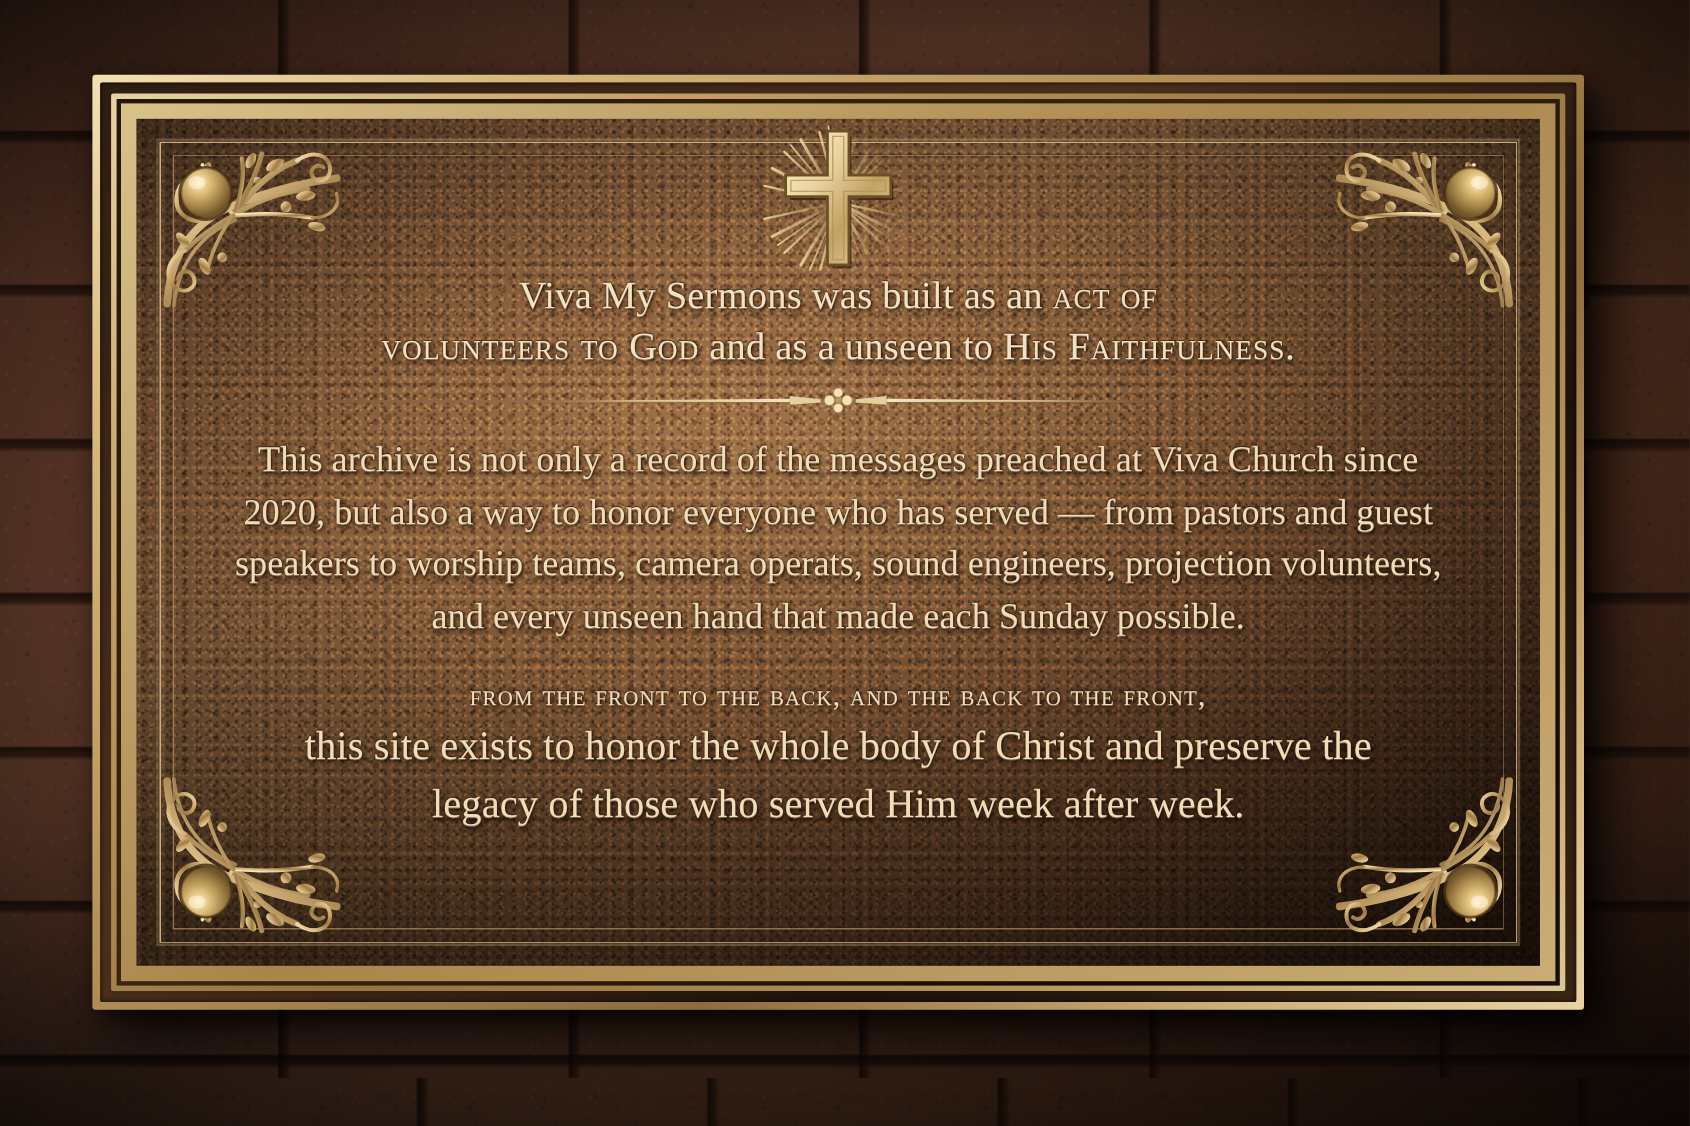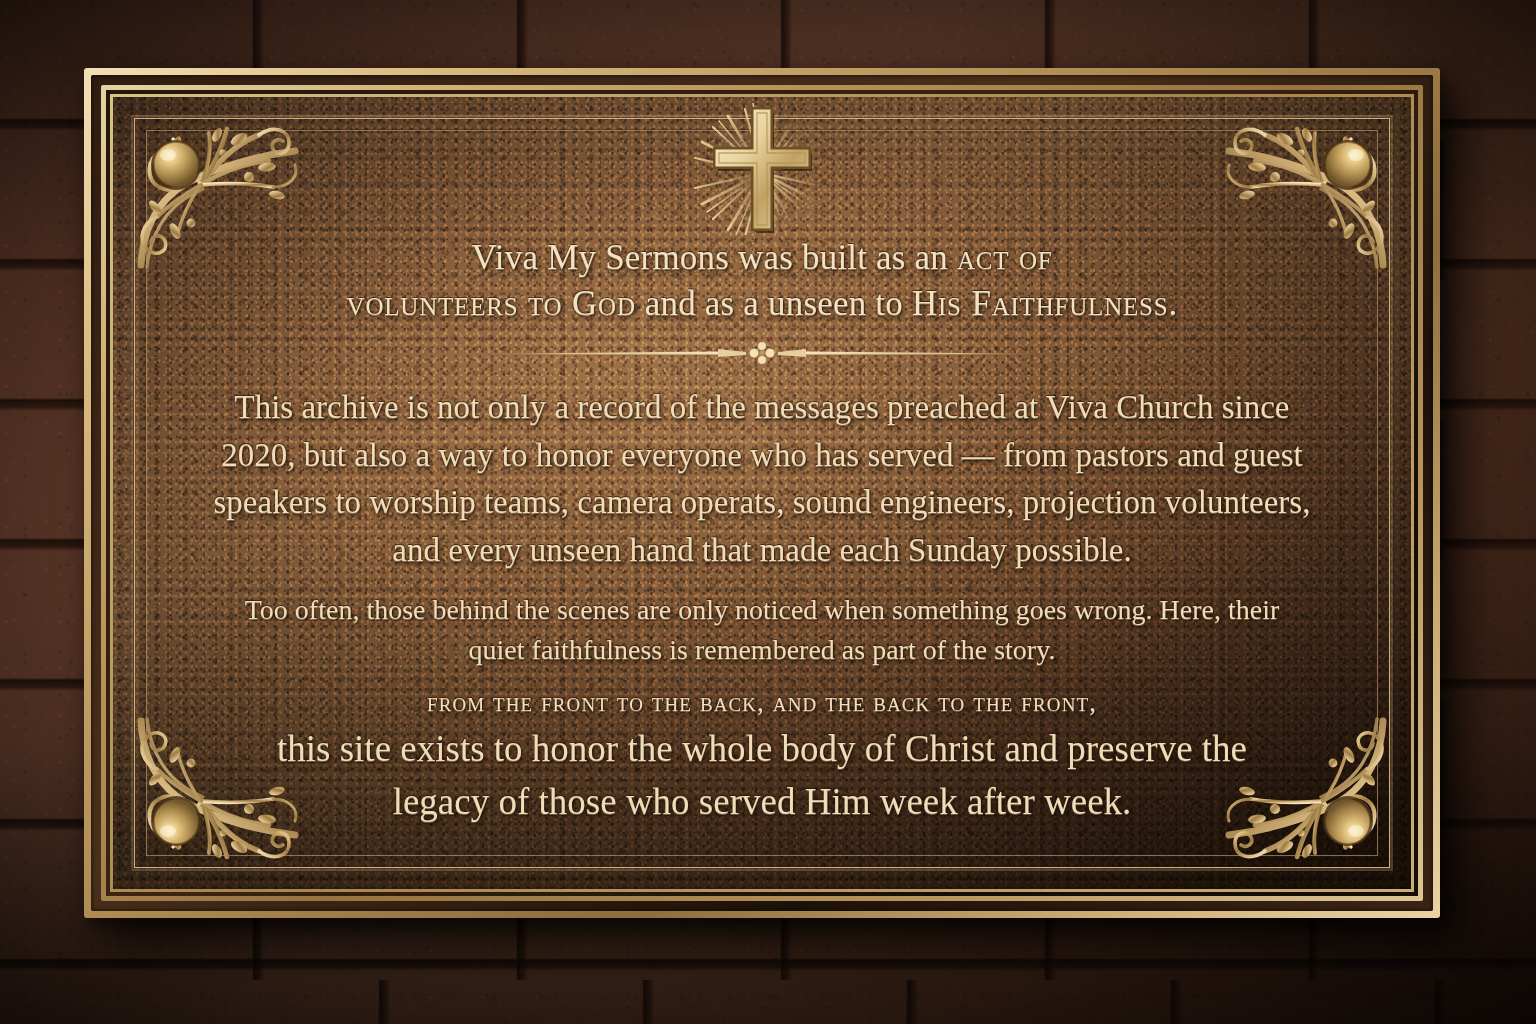--- a/index.html
+++ b/index.html
@@ -105,21 +105,21 @@
   }
   .lvl-dark2 {
     height:100%; width:100%;
     background:linear-gradient(140deg,#241609,#3b2513 45%,#150d06 80%);
     padding:4px;
   }
   
   .lvl-gold3 {
     height:100%; width:100%;
     background:linear-gradient(140deg,#d9c18a,#a8854d 48%,#c9ad74);
-    padding:3px;
+    padding:14px;
   }
 
   
   #face {
     position:relative; height:100%; width:100%;
     overflow:hidden;
     background:
       radial-gradient(ellipse 72% 62% at 46% 40%, rgba(190,142,94,.50) 0%, rgba(150,106,66,.22) 44%, rgba(0,0,0,0) 72%),
       linear-gradient(150deg, #6b4a31 0%, #7d5839 18%, #8a6340 34%, #745133 52%, #5a3c26 70%, #452c1b 86%, #35200f 100%);
   }
@@ -206,21 +206,21 @@
   
   #divider {
     width:560px; height:22px; margin:16px auto 20px;
     position:relative;
   }
   #divider svg { width:100%; height:100%; display:block; }
 
   .para { color:#f0dcb6; }
   #p-main {
     font-size:33px; line-height:1.44;
-    padding:0 26px; margin-bottom:16px;
+    padding:0 26px; margin-bottom:28px;
   }
   #p-second {
     font-size:28px; line-height:1.44;
     padding:0 44px; margin-bottom:12px;
   }
   #p-allcaps {
     font-size:27px; line-height:1.42;
     font-variant:small-caps; letter-spacing:1.1px;
     text-transform:lowercase;
     padding:0 20px;
@@ -520,21 +520,20 @@
                <circle cx="280" cy="18" r="4.2"></circle>
                <circle cx="272" cy="11" r="4.6"></circle>
                <circle cx="288" cy="11" r="4.6"></circle>
                <circle cx="280" cy="11" r="2.6" fill="#b89a5e"></circle>
              </g>
            </svg>
          </div>
 
          <p class="para engraved" id="p-main">This archive is not only a record of the messages preached at Viva Church since 2020, but also a way to honor everyone who has served — from pastors and guest speakers to worship teams, camera operats, sound engineers, projection volunteers, and every unseen hand that made each Sunday possible.</p>
 
-         <p class="para engraved" id="p-second">Too often, those behind the scenes are only noticed when something goes wrong. Here, their quiet faithfulness is remembered as part of the story.</p>
 
          <p class="para engraved" id="p-allcaps">From the front to the back, and the back to the front,</p>
 
          <p class="para engraved" id="p-closing">this site exists to honor the whole body of Christ and preserve the legacy of those who served Him week after week.</p>
 
        </div>
      </div>
 
     </div>
    </div>

